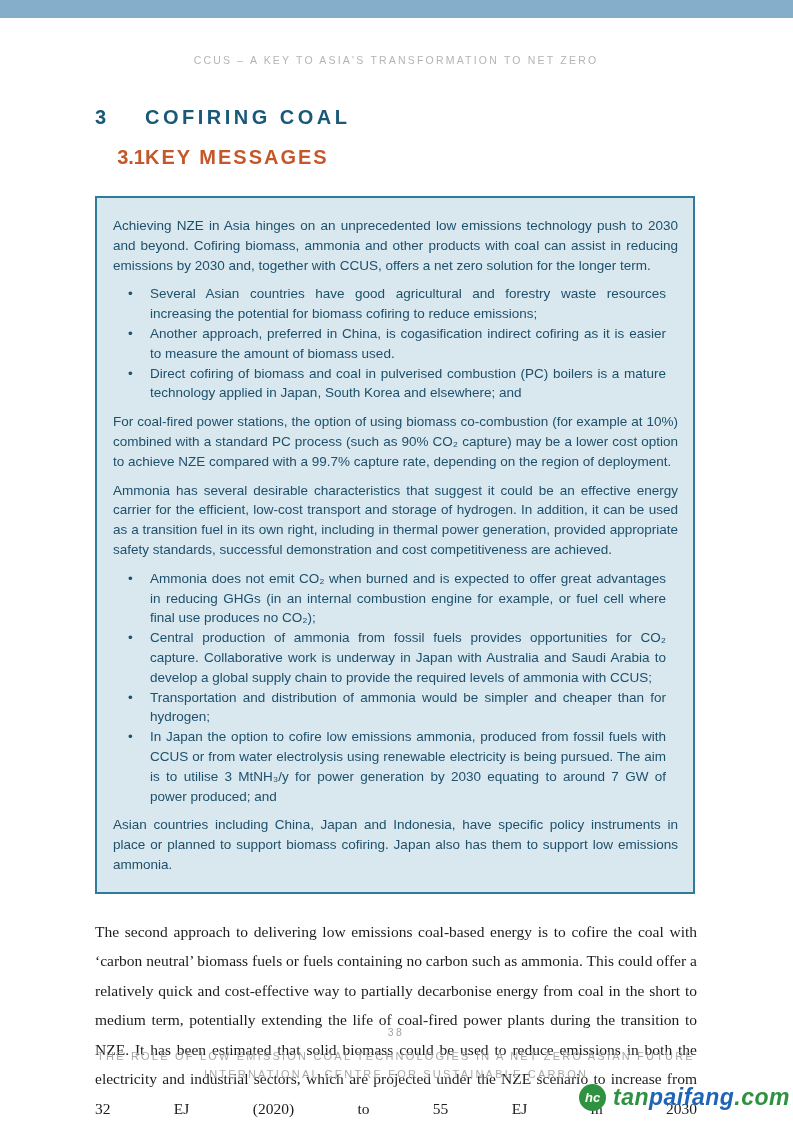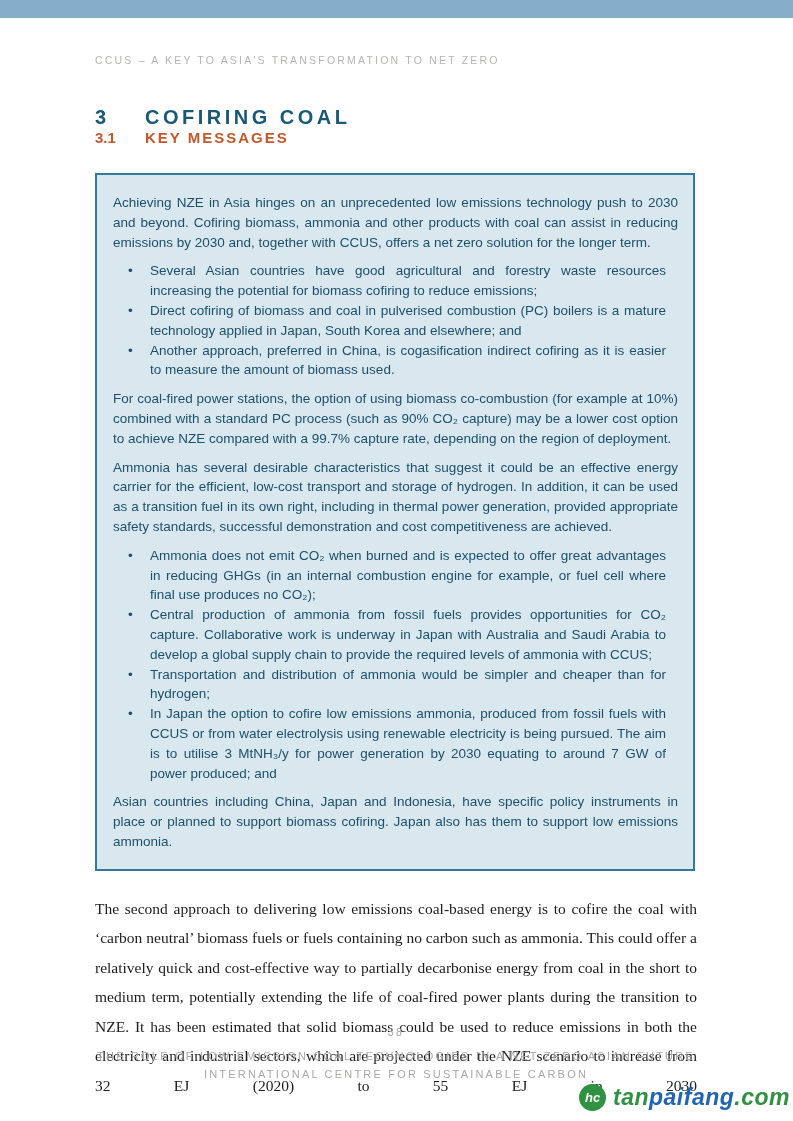--- a/index.html
+++ b/index.html
@@ -14,41 +14,43 @@
   .top-band {
     width:793px; height:18px;
     background:#85aeca;
   }
   .content {
     margin-left:95px;
     width:602px;
   }
   .running-header {
     margin-top:36px;
-    text-align:left;
+    text-align:center;
     font-size:10.5px;
     letter-spacing:2.2px;
     color:#b4b4b2;
     font-weight:400;
   }
   .section-heading {
     margin-top:40px;
     display:flex;
     color:#185978;
     font-weight:bold;
     font-size:20px;
     letter-spacing:3.5px;
   }
   .section-heading .num { width:50px; letter-spacing:0; }
   .subsection-heading {
+    margin-top:17px;
     display:flex;
     color:#c4582a;
     font-weight:bold;
-    font-size:15px;
+    font-size:20px;
     letter-spacing:2px;
+    text-align:right;
   }
   .subsection-heading .num { width:50px; letter-spacing:0; }
   .key-box {
     margin-top:27px;
     width:600px;
     border:2px solid #2e7c99;
     background:#d9e7ef;
     padding:18px 15px 8px 16px;
     color:#1d506b;
     font-size:13.5px;
@@ -148,22 +150,22 @@
 
     <div class="subsection-heading">
       <span class="num">3.1</span>
       <span>KEY MESSAGES</span>
     </div>
 
     <div class="key-box">
       <p>Achieving NZE in Asia hinges on an unprecedented low emissions technology push to 2030 and beyond. Cofiring biomass, ammonia and other products with coal can assist in reducing emissions by 2030 and, together with CCUS, offers a net zero solution for the longer term.</p>
       <ul>
         <li>Several Asian countries have good agricultural and forestry waste resources increasing the potential for biomass cofiring to reduce emissions;</li>
+        <li>Another approach, preferred in China, is cogasification indirect cofiring as it is easier to measure the amount of biomass used.</li>
         <li>Direct cofiring of biomass and coal in pulverised combustion (PC) boilers is a mature technology applied in Japan, South Korea and elsewhere; and</li>
-        <li>Another approach, preferred in China, is cogasification indirect cofiring as it is easier to measure the amount of biomass used.</li>
       </ul>
       <p>For coal-fired power stations, the option of using biomass co-combustion (for example at 10%) combined with a standard PC process (such as 90% CO₂ capture) may be a lower cost option to achieve NZE compared with a 99.7% capture rate, depending on the region of deployment.</p>
       <p>Ammonia has several desirable characteristics that suggest it could be an effective energy carrier for the efficient, low-cost transport and storage of hydrogen. In addition, it can be used as a transition fuel in its own right, including in thermal power generation, provided appropriate safety standards, successful demonstration and cost competitiveness are achieved.</p>
       <ul>
         <li>Ammonia does not emit CO₂ when burned and is expected to offer great advantages in reducing GHGs (in an internal combustion engine for example, or fuel cell where final use produces no CO₂);</li>
         <li>Central production of ammonia from fossil fuels provides opportunities for CO₂ capture. Collaborative work is underway in Japan with Australia and Saudi Arabia to develop a global supply chain to provide the required levels of ammonia with CCUS;</li>
         <li>Transportation and distribution of ammonia would be simpler and cheaper than for hydrogen;</li>
         <li>In Japan the option to cofire low emissions ammonia, produced from fossil fuels with CCUS or from water electrolysis using renewable electricity is being pursued. The aim is to utilise 3 MtNH₃/y for power generation by 2030 equating to around 7 GW of power produced; and</li>
       </ul>
       <p>Asian countries including China, Japan and Indonesia, have specific policy instruments in place or planned to support biomass cofiring. Japan also has them to support low emissions ammonia.</p>

